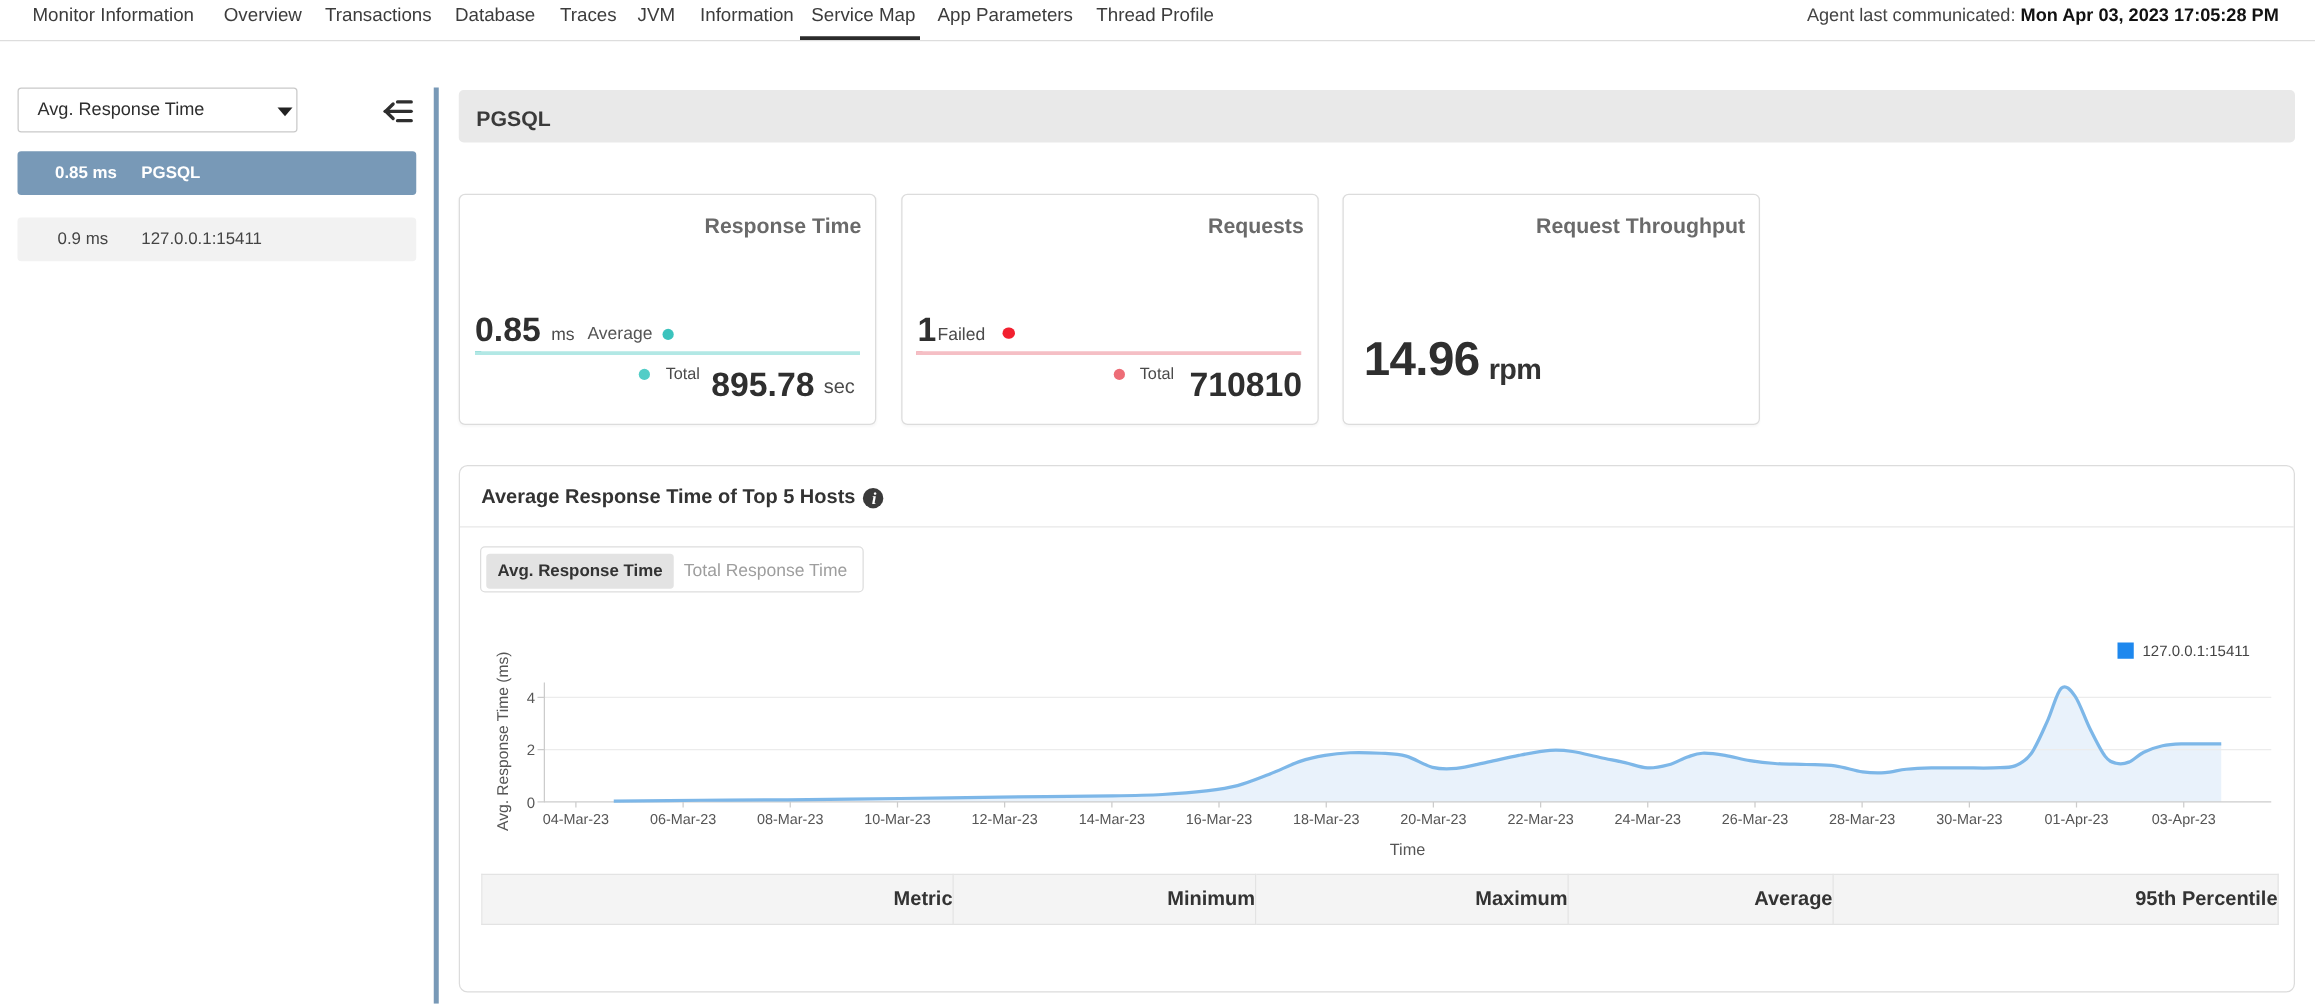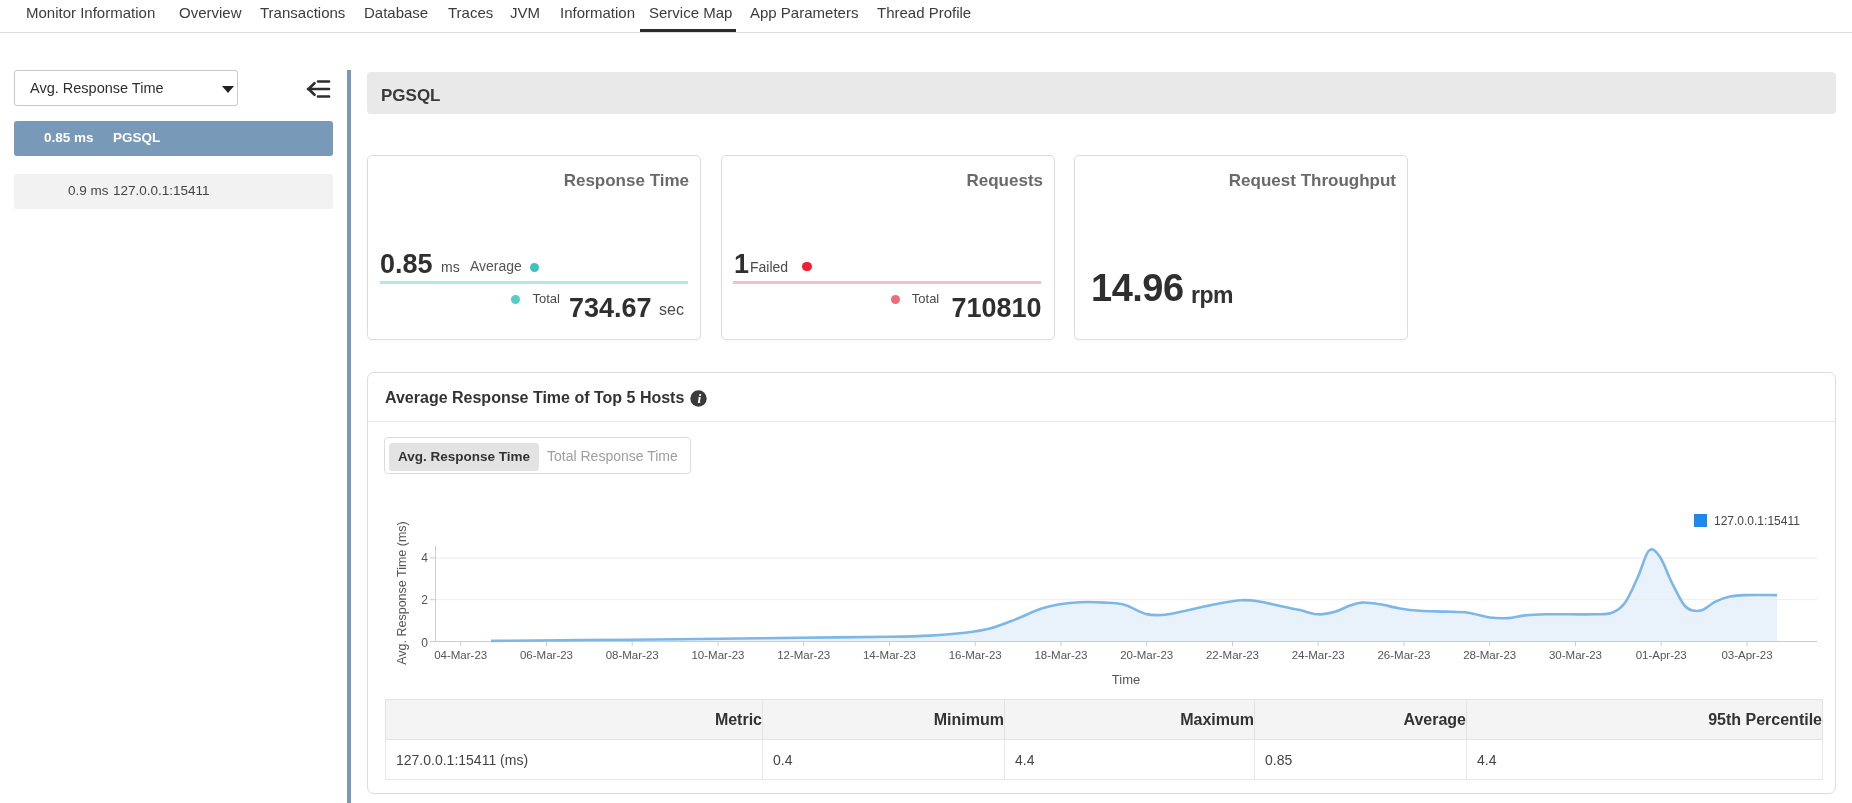--- a/index.html
+++ b/index.html
@@ -16,21 +16,21 @@
 
 #dd { position:absolute; left:14px; top:70px; width:224px; height:36px; border:1px solid #c9c9c9; border-radius:3px; background:#fff; }
 #dd .txt { position:absolute; left:15px; top:9px; font-size:14.5px; color:#2e2e2e; }
 #dd .caret { position:absolute; left:207px; top:15px; width:0; height:0; border-left:6px solid transparent; border-right:6px solid transparent; border-top:7px solid #222; }
 #collapse { position:absolute; left:305px; top:78px; }
 .sideitem { position:absolute; left:14px; width:319px; height:35px; border-radius:3px; font-size:13.5px; }
 #item1 { top:121px; background:#7899b7; color:#fff; font-weight:bold; }
 #item2 { top:174px; background:#f2f2f2; color:#444; }
 .sideitem .v { position:absolute; left:30px; top:9px; }
 .sideitem .n { position:absolute; left:99px; top:9px; }
-#item2 .v { left:54px;text-align:right; }
+#item2 .v { left:32px;text-align:right; }
 #vline { position:absolute; left:347px; top:70px; width:4px; height:733px; background:#7899b7; }
 
 
 #pgsqlbar { position:absolute; left:367px; top:72px; width:1469px; height:42px; background:#e9e9e9; border-radius:4px; }
 #pgsqlbar span { position:absolute; left:14px; top:14px; font-size:17px; font-weight:bold; color:#3a3a3a; }
 
 
 .card { position:absolute; top:155px; width:334px; height:185px; border:1px solid #dcdcdc; border-radius:5px; background:#fff; box-shadow:0 1px 2px rgba(0,0,0,0.03); }
 #card1 { left:367px; } #card2 { left:721px;text-align:center; } #card3 { left:1074px; }
 .card .title { position:absolute; right:11px; top:14.5px; font-size:17px; font-weight:bold; color:#6a6a6a; }
@@ -71,20 +71,21 @@
     <span class="tab" style="left:260px">Transactions</span>
     <span class="tab" style="left:364px">Database</span>
     <span class="tab" style="left:448px">Traces</span>
     <span class="tab" style="left:510px">JVM</span>
     <span class="tab" style="left:560px">Information</span>
     <span class="tab" style="left:649px">Service Map</span>
     <span class="tab" style="left:750px">App Parameters</span>
     <span class="tab" style="left:877px">Thread Profile</span>
     <div class="underline"></div>
   </div>
+  <div id="agent">Agent last communicated: <b>Mon Apr 03, 2023 17:05:28 PM</b></div>
 
   <div id="dd">
       <span class="txt">Avg. Response Time</span>
       <span class="caret"></span>
     </div>
   <svg id="collapse" width="28" height="22" viewBox="0 0 28 22">
     <line x1="13" y1="3.5" x2="24" y2="3.5" stroke="#2e2e2e" stroke-width="2.6" stroke-linecap="round"></line>
     <line x1="3" y1="11" x2="24" y2="11" stroke="#2e2e2e" stroke-width="2.6" stroke-linecap="round"></line>
     <line x1="13" y1="18.5" x2="24" y2="18.5" stroke="#2e2e2e" stroke-width="2.6" stroke-linecap="round"></line>
     <path d="M9.5,5.2 L3.6,11 L9.5,16.8" fill="none" stroke="#2e2e2e" stroke-width="2.6" stroke-linecap="round" stroke-linejoin="round"></path>
@@ -114,21 +115,21 @@
     </div>
 
   <span class="t bignum" style="left:380px;top:249px">0.85</span>
   <span class="t sub" style="left:441px;top:259px">ms</span>
   <span class="t sub2" style="left:470px;top:258px">Average</span>
   <span class="dot" style="left:529.5px;top:262.5px;width:9.5px;height:9.5px;background:#3bc3bd"></span>
   <div id="c1cap"></div>
     <div id="c1line"></div>
   <span class="dot" style="left:510.8px;top:295px;width:9px;height:9px;background:#52cdc7"></span>
   <span class="t lbl" style="left:532.5px;top:291px">Total</span>
-  <span class="t bignum" style="left:569px;top:292.5px">734.67</span>
+  <span class="t bignum" style="left:569px;top:292.5px">895.78</span>
   <span class="t" style="left:659px;top:300.5px;font-size:16px;color:#4a4a4a">sec</span>
 
   <span class="t bignum" style="left:734px;top:249px">1</span>
   <span class="t sub" style="left:750px;top:259px">Failed</span>
   <span class="dot" style="left:802px;top:261.5px;width:9.5px;height:9.5px;background:#f2202f"></span>
   <div id="c2cap"></div>
     <div id="c2line"></div>
   <span class="dot" style="left:891px;top:295px;width:9px;height:9px;background:#ed6d77"></span>
   <span class="t lbl" style="left:911.8px;top:291px">Total</span>
   <span class="t bignum" style="left:951.5px;top:292.5px">710810</span>
@@ -154,27 +155,20 @@
           <col>
         </colgroup>
       <tbody>
           <tr>
             <th>Metric</th>
             <th>Minimum</th>
             <th>Maximum</th>
             <th>Average</th>
             <th>95th Percentile</th>
           </tr>
-      <tr>
-            <td>127.0.0.1:15411 (ms)</td>
-            <td>0.4</td>
-            <td>4.4</td>
-            <td>0.85</td>
-            <td>4.4</td>
-          </tr>
     </tbody>
       </table>
   </div>
 
   <svg id="chart" style="position:absolute;left:0;top:0" width="1852" height="803" viewBox="0 0 1852 803">
 
     <path d="M491,640.9 C502.5,640.8 536.8,640.4 560,640.2 C583.2,640.0 603.3,640.0 630,639.8 C656.7,639.6 691.7,639.1 720,638.8 C748.3,638.4 771.7,638.1 800,637.7 C828.3,637.4 868.3,637.1 890,636.7 C911.7,636.4 917.5,636.3 930,635.6 C942.5,634.9 955.0,633.9 965,632.7 C975.0,631.5 981.7,630.7 990,628.5 C998.3,626.3 1006.7,622.8 1015,619.6 C1023.3,616.4 1032.5,611.7 1040,609.1 C1047.5,606.5 1053.3,605.4 1060,604.3 C1066.7,603.1 1072.5,602.5 1080,602.2 C1087.5,601.9 1097.5,602.2 1105,602.6 C1112.5,603.0 1118.2,603.0 1125,604.9 C1131.8,606.8 1139.3,612.3 1146,613.9 C1152.7,615.5 1157.7,615.4 1165,614.7 C1172.3,614.0 1181.7,611.4 1190,609.7 C1198.3,608.0 1206.7,605.9 1215,604.3 C1223.3,602.7 1232.8,600.8 1240,600.3 C1247.2,599.8 1251.3,600.2 1258,601.2 C1264.7,602.2 1273.0,604.5 1280,606.0 C1287.0,607.5 1293.7,608.7 1300,610.1 C1306.3,611.5 1312.2,614.0 1318,614.3 C1323.8,614.6 1329.7,613.2 1335,611.8 C1340.3,610.3 1345.5,607.1 1350,605.6 C1354.5,604.1 1357.0,602.8 1362,602.6 C1367.0,602.4 1373.7,603.3 1380,604.3 C1386.3,605.3 1393.3,607.4 1400,608.5 C1406.7,609.6 1412.5,610.3 1420,610.8 C1427.5,611.3 1437.0,611.3 1445,611.6 C1453.0,611.9 1460.5,611.7 1468,612.7 C1475.5,613.7 1483.3,616.6 1490,617.5 C1496.7,618.4 1502.2,618.5 1508,618.1 C1513.8,617.8 1518.8,616.0 1525,615.4 C1531.2,614.8 1537.5,614.5 1545,614.3 C1552.5,614.1 1561.7,614.3 1570,614.3 C1578.3,614.3 1588.0,614.6 1595,614.3 C1602.0,614.0 1607.0,614.6 1612,612.7 C1617.0,610.8 1620.7,608.8 1625,602.8 C1629.3,596.8 1634.0,585.4 1638,576.7 C1642.0,568.0 1645.3,553.9 1649,550.6 C1652.7,547.3 1656.2,551.5 1660,556.9 C1663.8,562.3 1668.0,575.0 1672,583.0 C1676.0,591.0 1680.5,600.3 1684,604.9 C1687.5,609.5 1689.8,609.8 1693,610.6 C1696.2,611.4 1699.3,611.2 1703,609.7 C1706.7,608.2 1710.5,604.0 1715,601.8 C1719.5,599.6 1725.0,597.7 1730,596.6 C1735.0,595.5 1737.2,595.4 1745,595.1 C1752.8,594.9 1771.7,595.1 1777,595.1 L1777,641.5 L491,641.5 Z" fill="#e9f2fb"></path>
 
     <line x1="436" y1="557.9" x2="1817" y2="557.9" stroke="#ececec" stroke-width="1"></line>
     <line x1="436" y1="599.7" x2="1817" y2="599.7" stroke="#ececec" stroke-width="1"></line>

